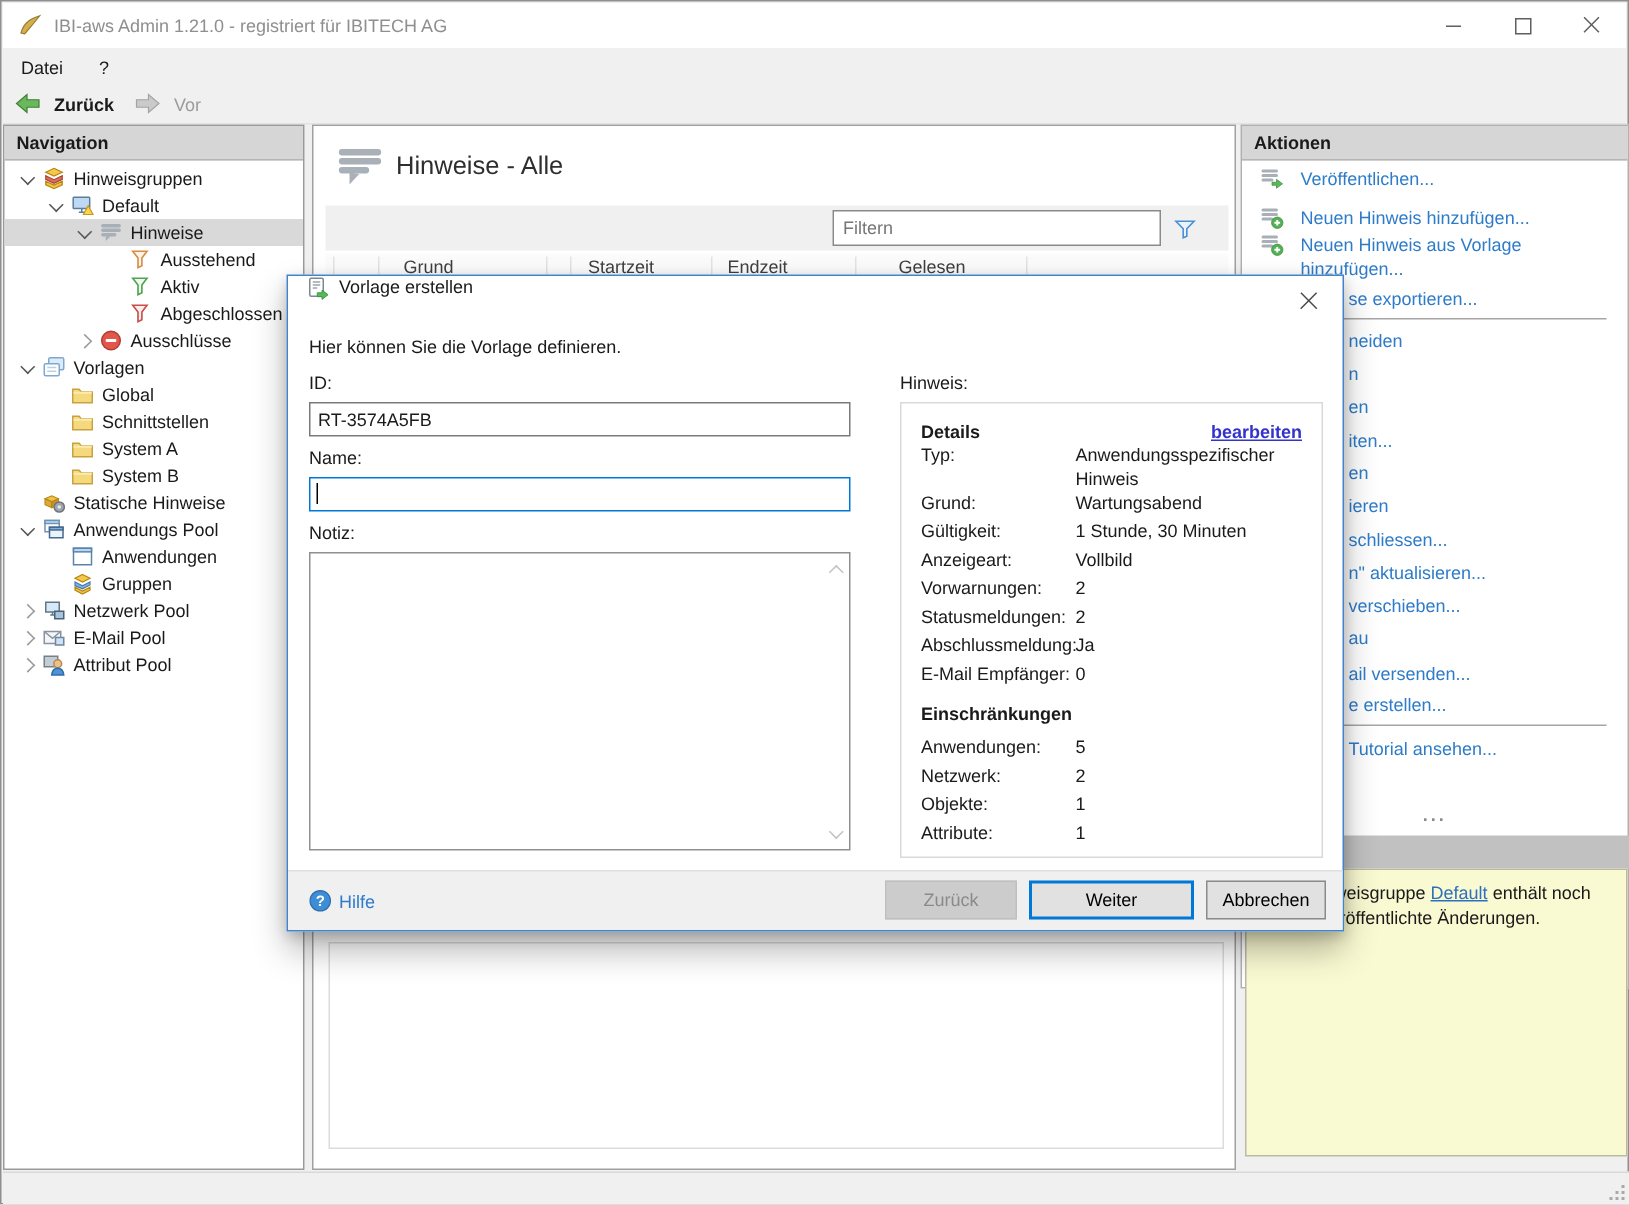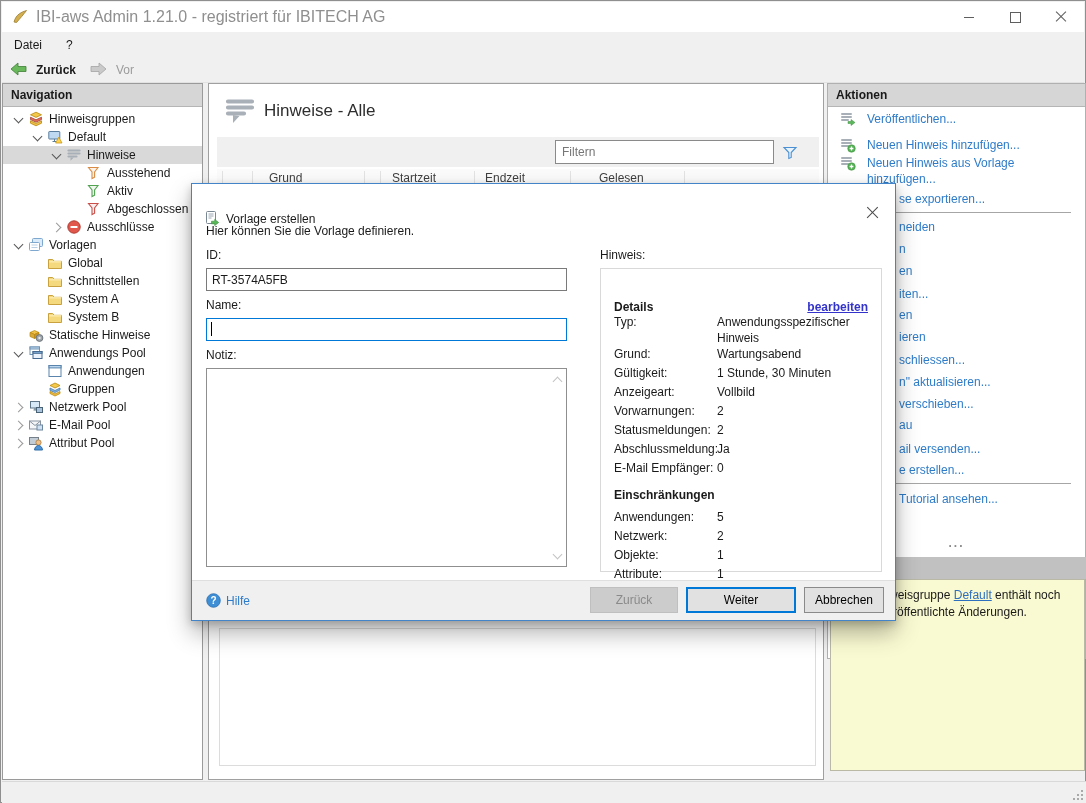--- a/index.html
+++ b/index.html
@@ -6,21 +6,21 @@
   body{
     width:1086px;height:803px;position:relative;overflow:hidden;
     font-family:"Liberation Sans","DejaVu Sans",sans-serif;font-size:12px;color:#1a1a1a;
     background:#f0f0f0;
   }
   .screen{position:absolute;inset:0;border:1px solid #8f8f8f;background:#f0f0f0;box-sizing:border-box;}
 
   
   .titlebar{position:absolute;left:1px;top:1px;right:1px;height:30px;background:#ffffff;display:flex;align-items:center;}
   .appicon{margin:0 8px 0 10px;width:16px;height:16px;flex:none;}
-  .apptitle{color:#8f8f8f;font-size:16px;}
+  .apptitle{color:#8f8f8f;font-size:12px;}
   .wincontrols{position:absolute;right:0;top:0;height:30px;display:flex;}
   .winbtn{width:46px;height:30px;display:flex;align-items:center;justify-content:center;}
   .glyph-min{width:10px;height:1px;background:#5f5f5f;}
   .glyph-max{width:9px;height:9px;border:1px solid #5f5f5f;}
   .glyph-close{position:relative;width:12px;height:12px;}
   .glyph-close::before,.glyph-close::after{content:"";position:absolute;left:-1px;top:5px;width:14px;height:1px;background:#5f5f5f;}
   .glyph-close::before{transform:rotate(45deg);}
   .glyph-close::after{transform:rotate(-45deg);}
 
   
@@ -70,39 +70,39 @@
   .ntext{position:absolute;left:40px;top:7px;line-height:17px;white-space:nowrap;}
   .nlink{color:#2e6fc0;text-decoration:underline;}
 
   .statusbar{position:absolute;left:1px;top:780px;width:1084px;height:22px;background:#f0f0f0;border-top:1px solid #d9d9d9;box-sizing:border-box;}
   .grip{position:absolute;right:3px;bottom:3px;width:12px;height:12px;}
   .grip i{position:absolute;width:2px;height:2px;background:#a9a9a9;}
 
   
   .dialog{position:absolute;left:190px;top:182px;width:705px;height:438px;background:#fff;border:1px solid #4384c8;box-sizing:border-box;z-index:40;
           box-shadow:0 12px 22px rgba(0,0,0,.30),0 3px 8px rgba(0,0,0,.18);}
-  .dlg-titlebar{position:absolute;left:0;top:12px;right:0;height:30px;display:flex;align-items:flex-end;}
+  .dlg-titlebar{position:absolute;left:0;top:0;right:0;height:30px;display:flex;align-items:flex-start;}
   .dlg-title{margin-left:6px;}
   .dlg-icon{margin-left:12px;width:16px;height:16px;}
   .dlg-close{position:absolute;right:8px;top:4px;width:30px;height:24px;display:flex;align-items:center;justify-content:center;}
   .dlg-close .x{position:relative;width:13px;height:13px;}
   .dlg-close .x::before,.dlg-close .x::after{content:"";position:absolute;left:-1px;top:6px;width:15px;height:1.2px;background:#4a4a4a;}
   .dlg-close .x::before{transform:rotate(45deg);} .dlg-close .x::after{transform:rotate(-45deg);}
   .dlg-sub{position:absolute;left:14px;top:40px;}
   .flabel{position:absolute;left:14px;}
   .field{position:absolute;left:14px;width:361px;height:23px;border:1px solid #7a7a7a;background:#fff;box-sizing:border-box;font-family:inherit;font-size:12px;padding:0 5px;color:#1a1a1a;}
   .field.focus{border:1px solid #0078d7;}
   .caret{position:absolute;left:19px;top:321px;width:1px;height:14px;background:#000;}
   .notiz{position:absolute;left:14px;top:184px;width:361px;height:199px;border:1px solid #8f8f8f;background:#fff;box-sizing:border-box;}
   .sc{position:absolute;right:4px;width:9px;height:9px;}
   .sc::after{content:"";position:absolute;left:1px;width:6px;height:6px;border-right:1.3px solid #c3c3c3;border-bottom:1.3px solid #c3c3c3;}
   .sc.up{top:6px;} .sc.up::after{top:3px;transform:rotate(-135deg);}
   .sc.dn{bottom:6px;} .sc.dn::after{top:0;transform:rotate(45deg);}
   .hpanel{position:absolute;left:408px;top:84px;width:282px;height:304px;border:1px solid #d9d9d9;background:#fff;box-sizing:border-box;padding:12px 13px;}
-  .hp-top{display:flex;justify-content:space-between;align-items:flex-start;margin-top:19px;}
+  .hp-top{display:flex;justify-content:space-between;align-items:flex-start;}
   .bold{font-weight:bold;}
   .editlink{color:#3333cc;text-decoration:underline;font-weight:bold;}
   .drows{margin-top:0;}
   .drow{display:flex;align-items:flex-start;min-height:19px;line-height:16px;}
   .dlab{width:103px;flex:none;}
   .dval{flex:1;}
   .eins-hdr{margin:9px 0 7px;}
   .dlg-footer{position:absolute;left:0;right:0;bottom:0;height:39px;background:#f0f0f0;border-top:1px solid #dfdfdf;display:flex;align-items:center;}
   .help{display:flex;align-items:center;gap:5px;margin-left:14px;color:#2e7cc9;}
   .btnrow{position:absolute;right:11px;top:6px;display:flex;gap:8px;}

